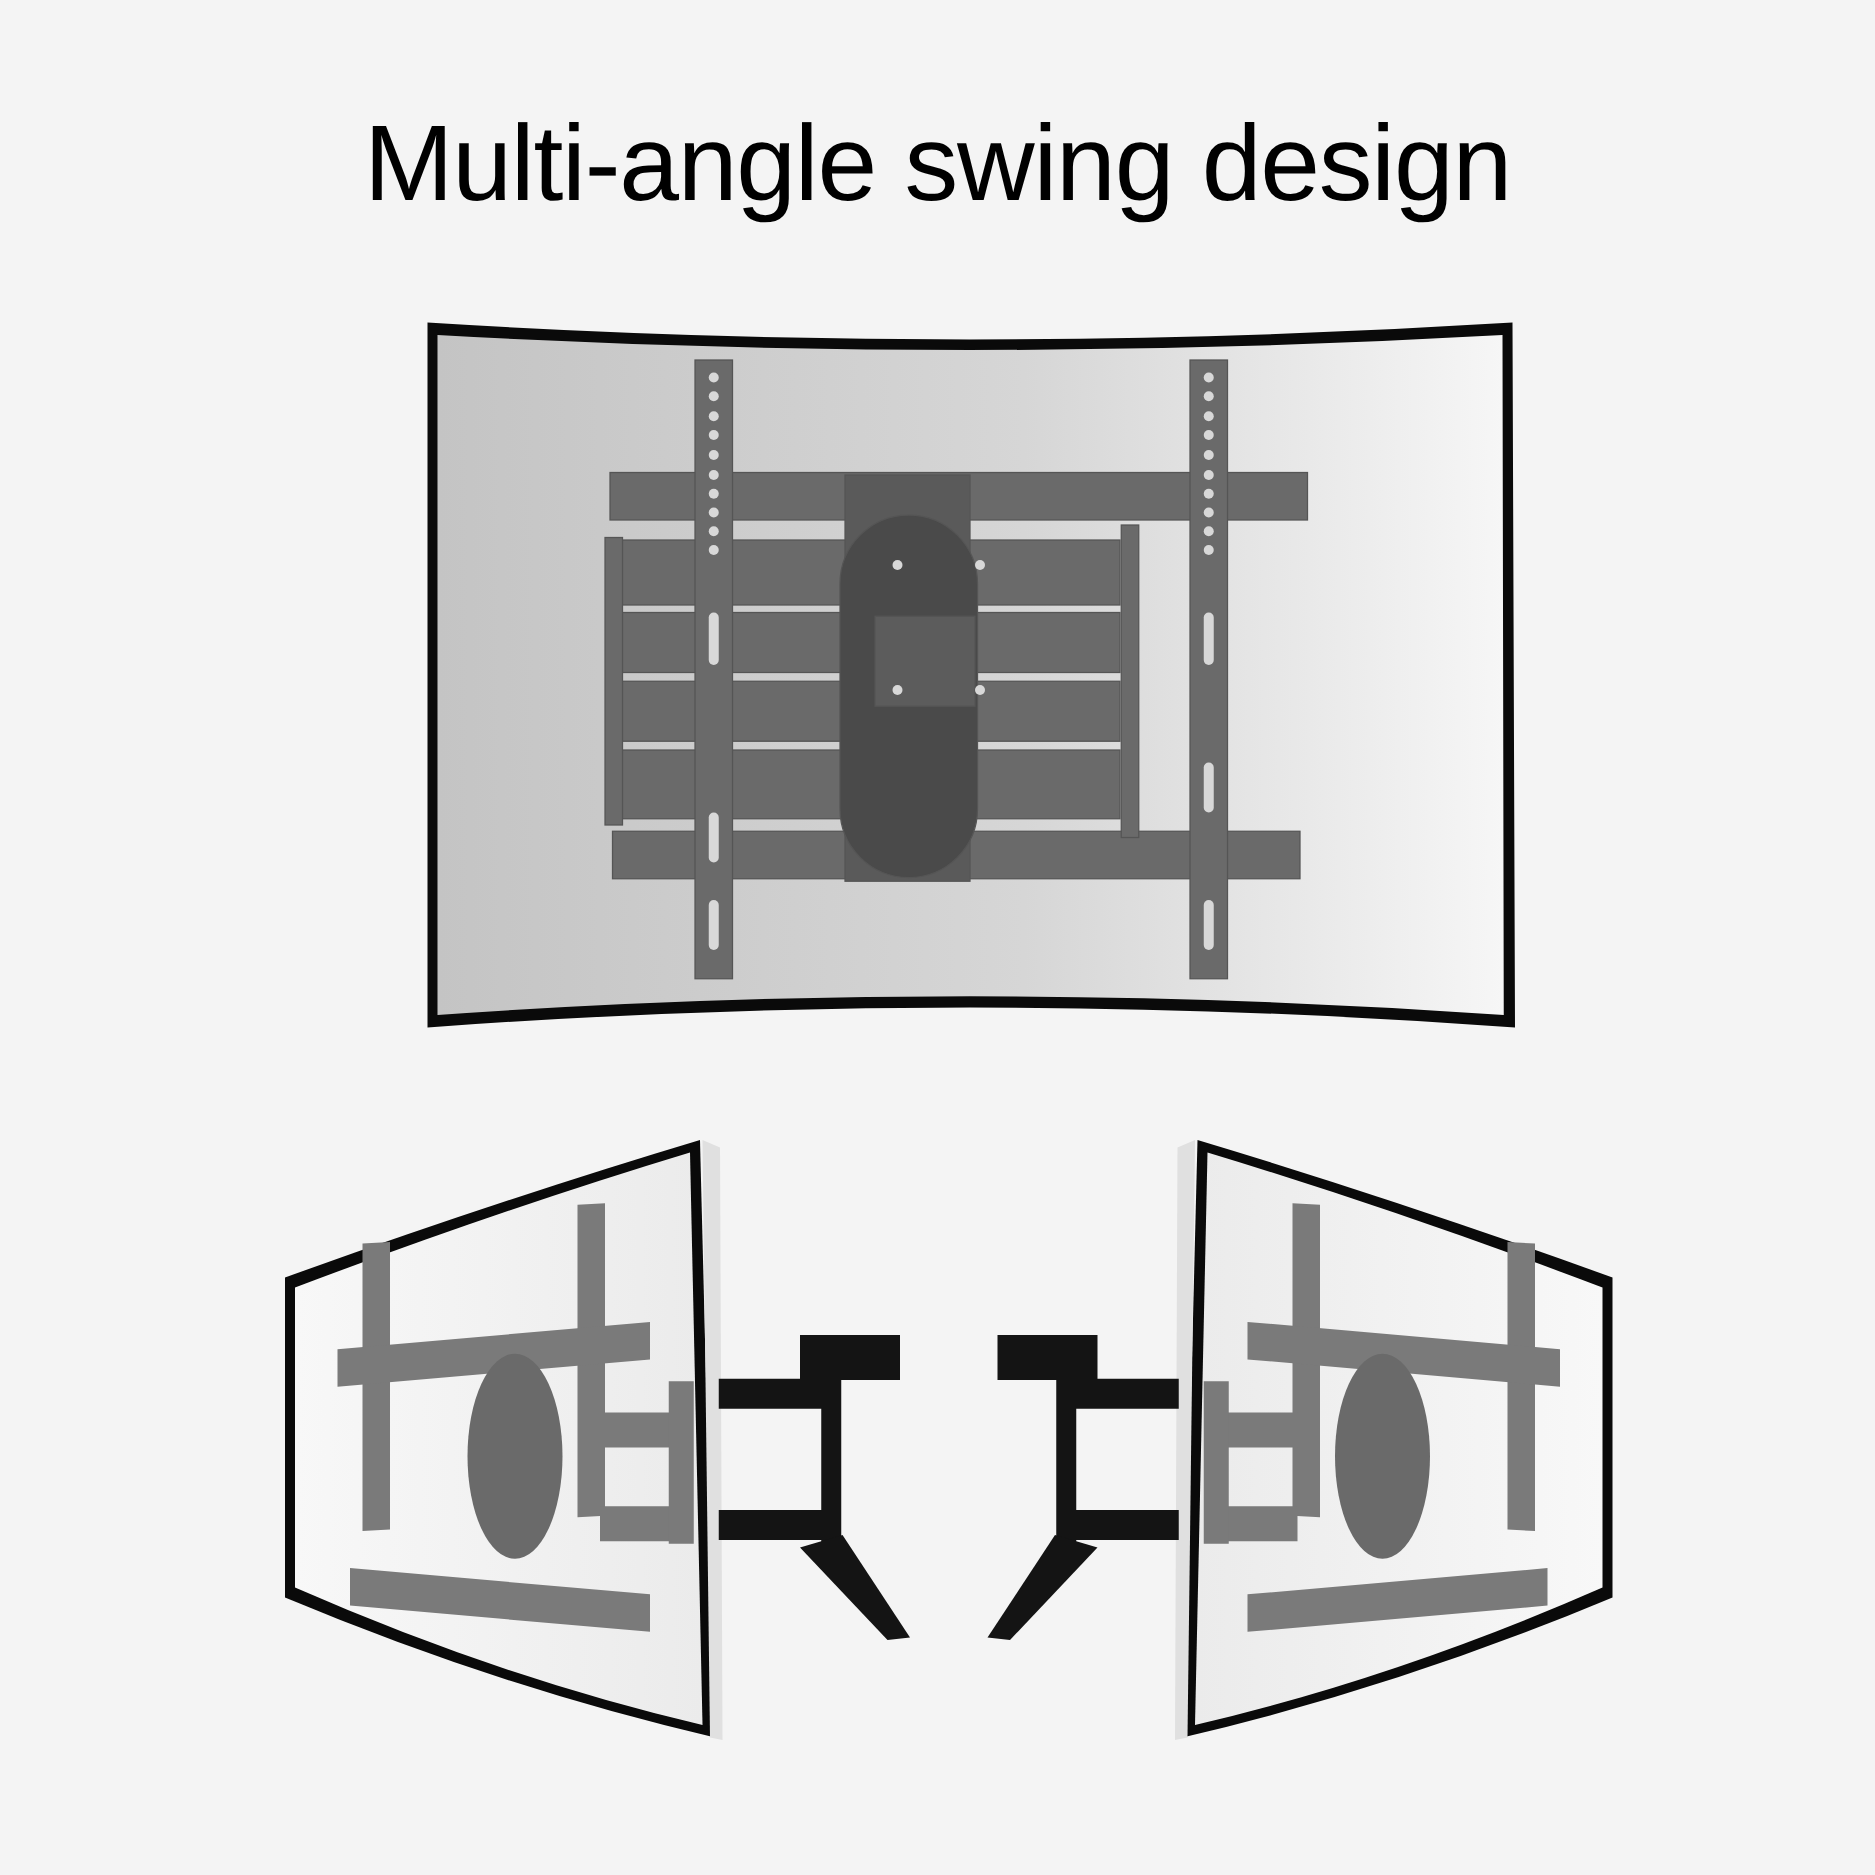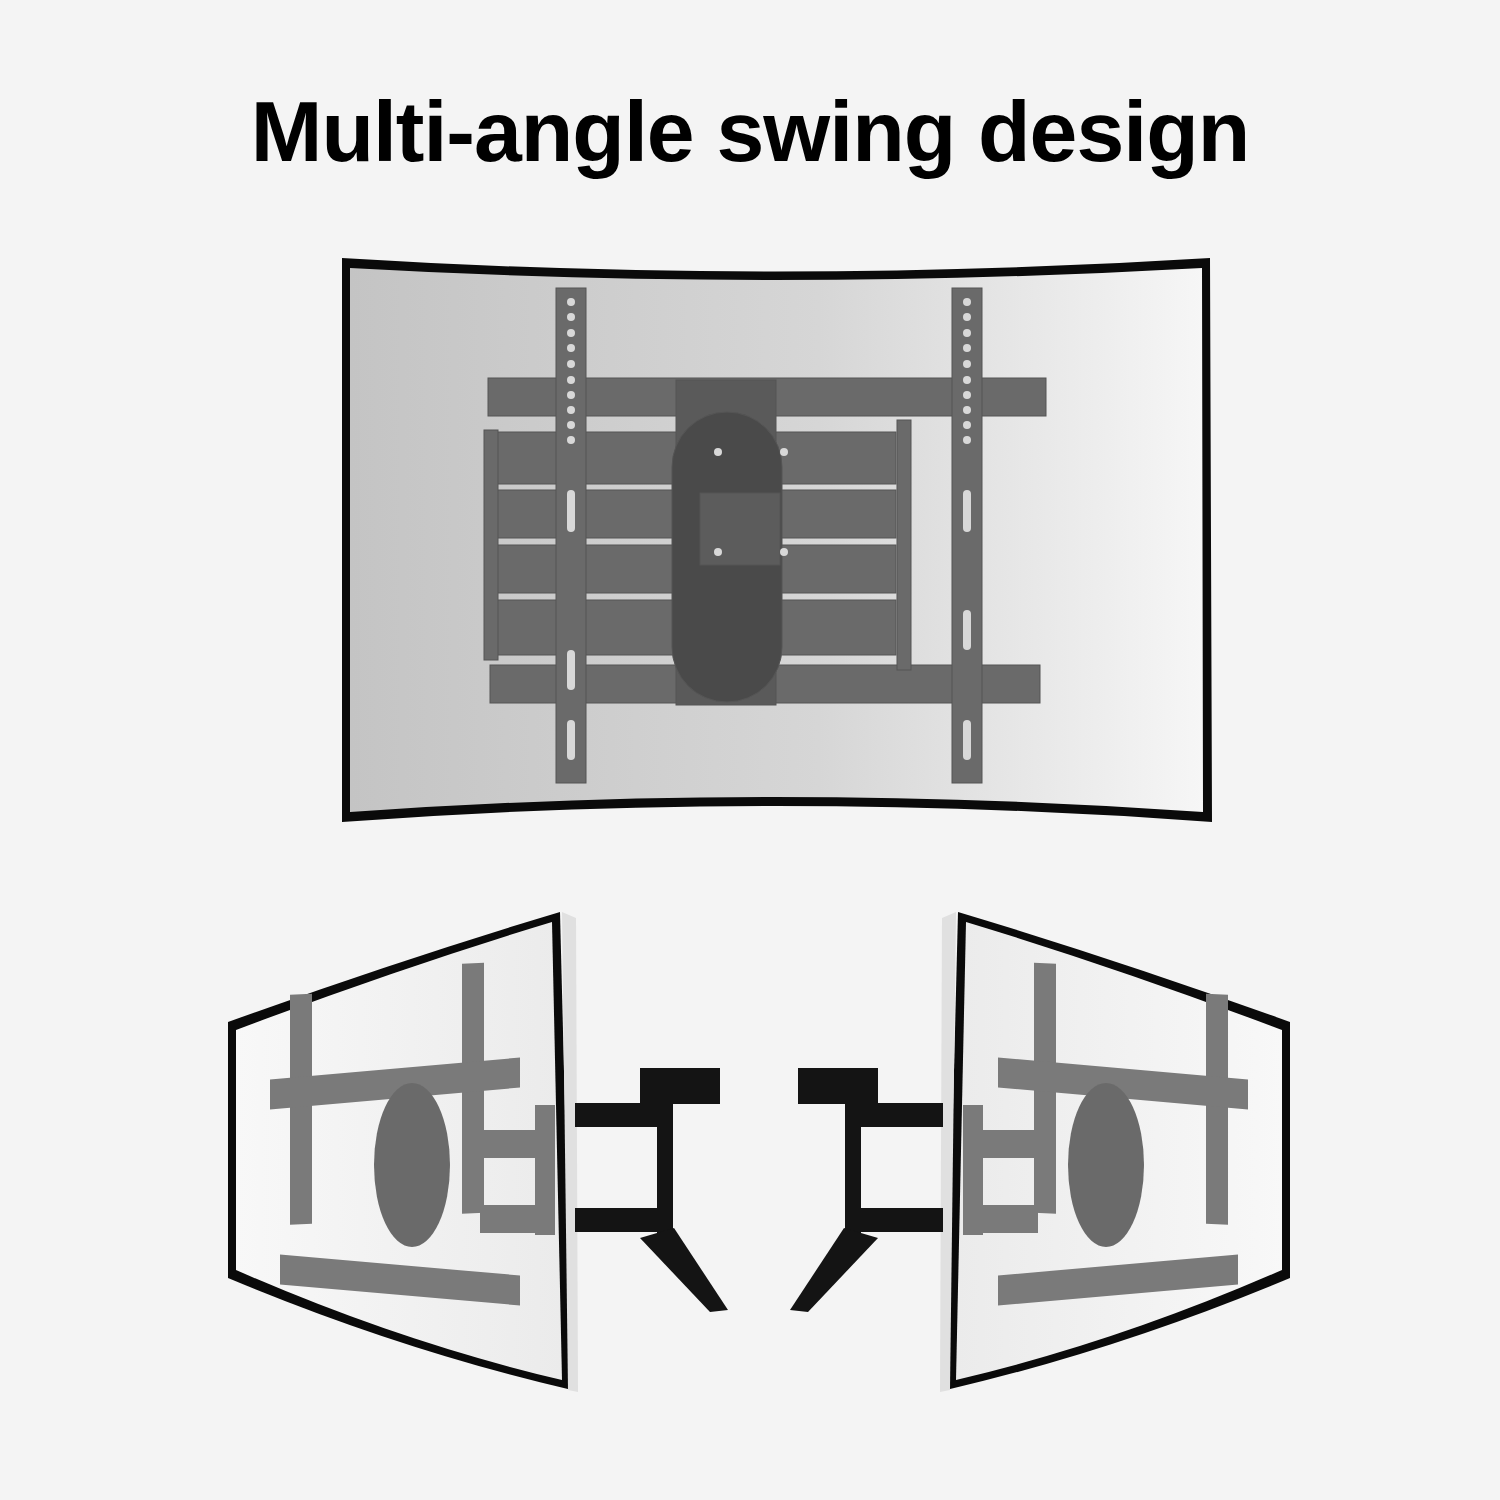--- a/index.html
+++ b/index.html
@@ -1,17 +1,17 @@
 <!DOCTYPE html>
 <html><head>
 <meta charset="utf-8">
 <style>
   html, body { margin:0; padding:0; }
   body { width:1500px; height:1500px; background:#f4f4f4; position:relative; overflow:hidden; font-family:"Liberation Sans", sans-serif; }
-  .title { position:absolute; left:0; width:1500px; top:82px; text-align:center; font-size:86px; color:#000; letter-spacing:-1px; font-weight:bold; }
+  .title { position:absolute; left:0; width:1500px; top:82px; text-align:center; font-size:86px; color:#000; letter-spacing:-1px; font-weight:normal; }
   svg { position:absolute; left:0; top:0; }
 </style>
 </head>
 <body>
 
 <div class="title">Multi-angle swing design</div>
 
 <svg width="1500" height="1500" viewBox="0 0 1500 1500">
   <defs>
     <linearGradient id="screenGrad" x1="0" x2="1" y1="0" y2="0">

